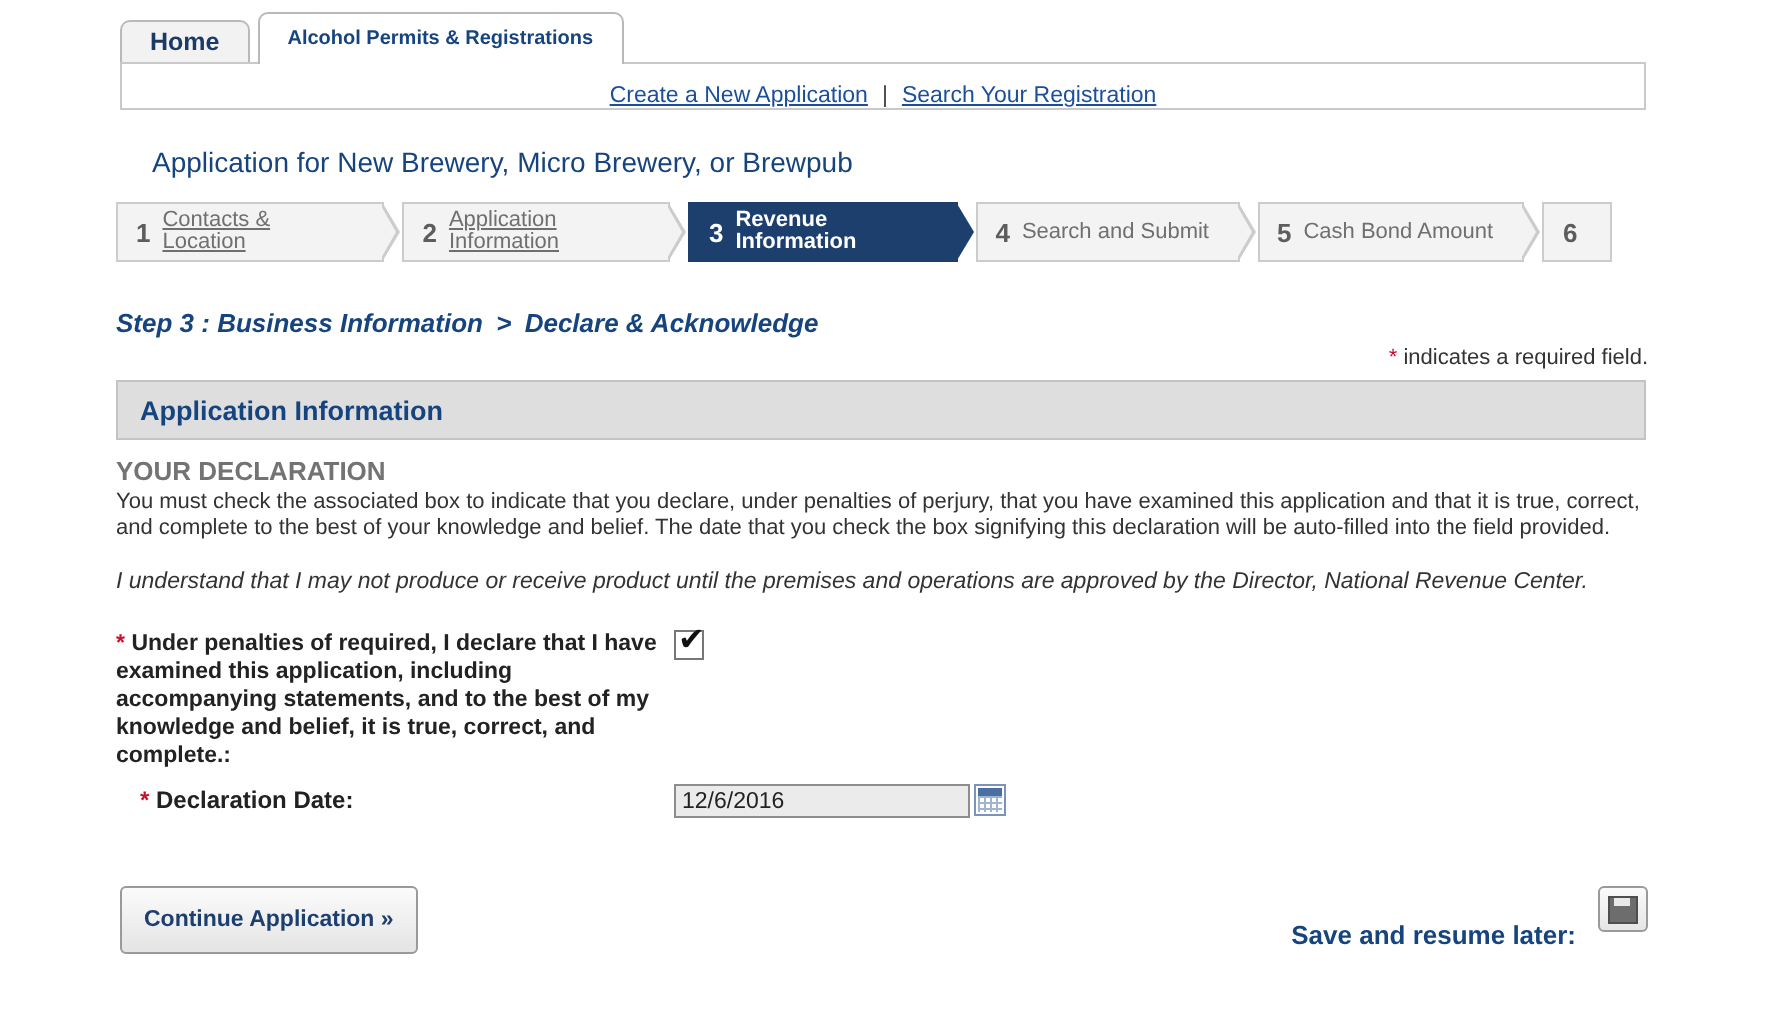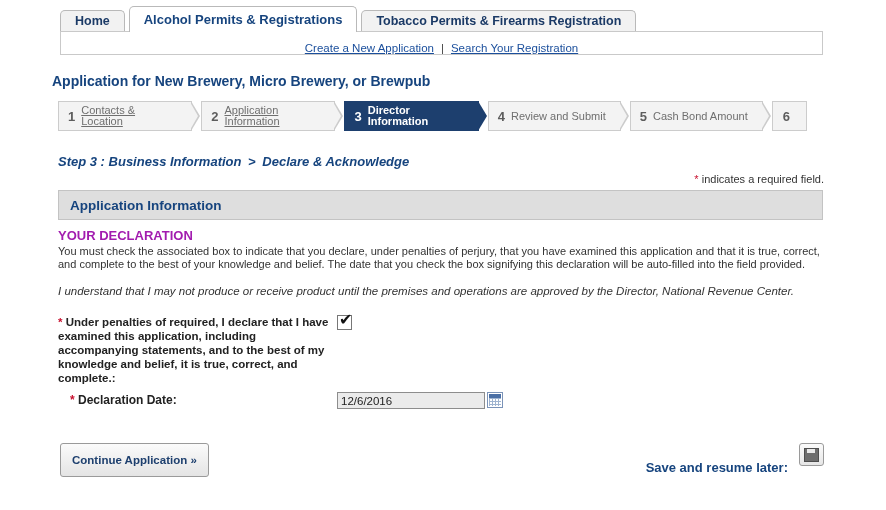--- a/index.html
+++ b/index.html
@@ -47,21 +47,21 @@
     cursor: pointer;
   }
   .tab.active {
     background: #ffffff;
     color: #16447e;
     height: 25px;
     line-height: 25px;
     border-color: #b9b9b9;
     position: relative;
     z-index: 3;
-    font-size: 13px;
+    font-size: 10px;
   }
 
   
   .subnav {
     position: absolute;
     left: 60px;
     top: 31px;
     width: 763px;
     height: 24px;
     border: 1px solid #c9c9c9;
@@ -79,24 +79,24 @@
   }
   .subnav .sep {
     margin: 0 7px;
     color: #444;
     font-size: 11.5px;
   }
 
   
   .page-title {
     position: absolute;
-    left: 52px;
+    left: 76px;
     top: 73px;
     font-size: 14px;
-    font-weight: bold;
+    font-weight: normal;
     color: #16447e;
   }
 
   
   .steps {
     position: absolute;
     left: 58px;
     top: 101px;
     height: 30px;
     display: flex;
@@ -209,21 +209,21 @@
     color: #16447e;
     font-size: 13.5px;
     font-weight: bold;
   }
 
   
   .decl-title {
     position: absolute;
     left: 58px;
     top: 228px;
-    color: #a21caf;
+    color: #737373;
     font-size: 13px;
     font-weight: bold;
   }
   .decl-para {
     position: absolute;
     left: 58px;
     top: 245px;
     width: 765px;
     font-size: 11px;
     line-height: 13px;
@@ -382,21 +382,20 @@
   }
 </style>
 </head>
 <body>
 
 <div class="page">
 
   <div class="tabbar">
     <div class="tab">Home</div>
     <div class="tab active">Alcohol Permits &amp; Registrations</div>
-    <div class="tab">Tobacco Permits &amp; Firearms Registration</div>
   </div>
 
   <div class="subnav">
     <a>Create a New Application</a>
     <span class="sep">|</span>
     <a>Search Your Registration</a>
   </div>
 
   <div class="page-title">Application for New Brewery, Micro Brewery, or Brewpub</div>
 
@@ -404,25 +403,25 @@
     <div class="step">
       <span class="num">1</span>
       <span class="lbl">Contacts &amp; Location</span>
     </div>
     <div class="step">
       <span class="num">2</span>
       <span class="lbl">Application Information</span>
     </div>
     <div class="step active">
       <span class="num">3</span>
-      <span class="lbl">Director Information</span>
+      <span class="lbl">Revenue Information</span>
     </div>
     <div class="step plain">
       <span class="num">4</span>
-      <span class="lbl">Review and Submit</span>
+      <span class="lbl">Search and Submit</span>
     </div>
     <div class="step plain">
       <span class="num">5</span>
       <span class="lbl">Cash Bond Amount</span>
     </div>
     <div class="step bare">
       <span class="num">6</span>
       <span class="lbl"></span>
     </div>
   </div>

